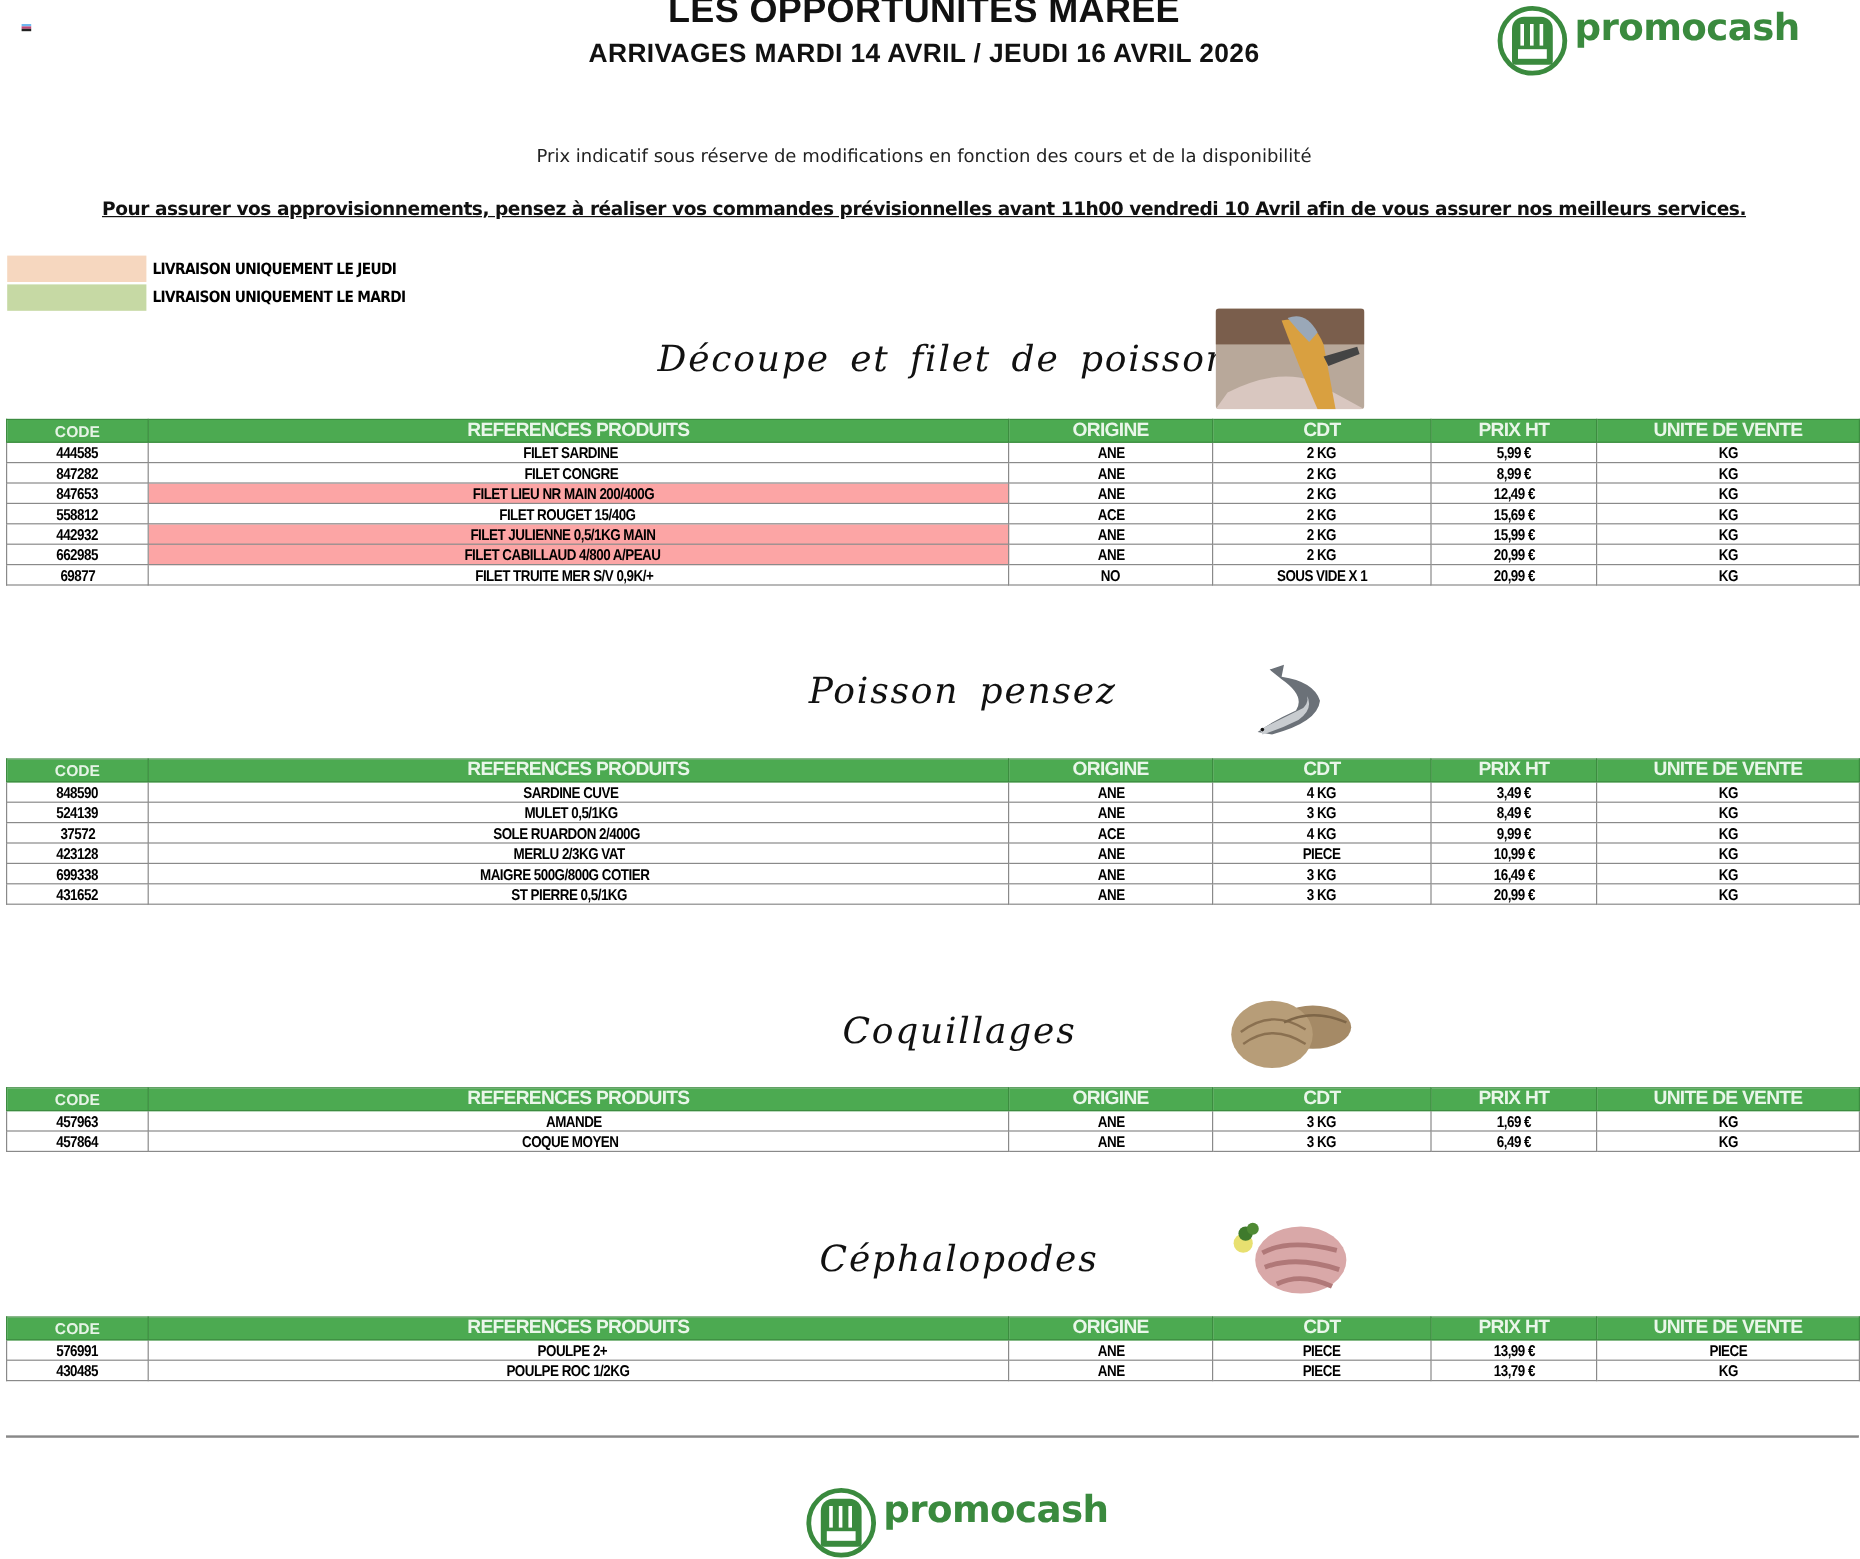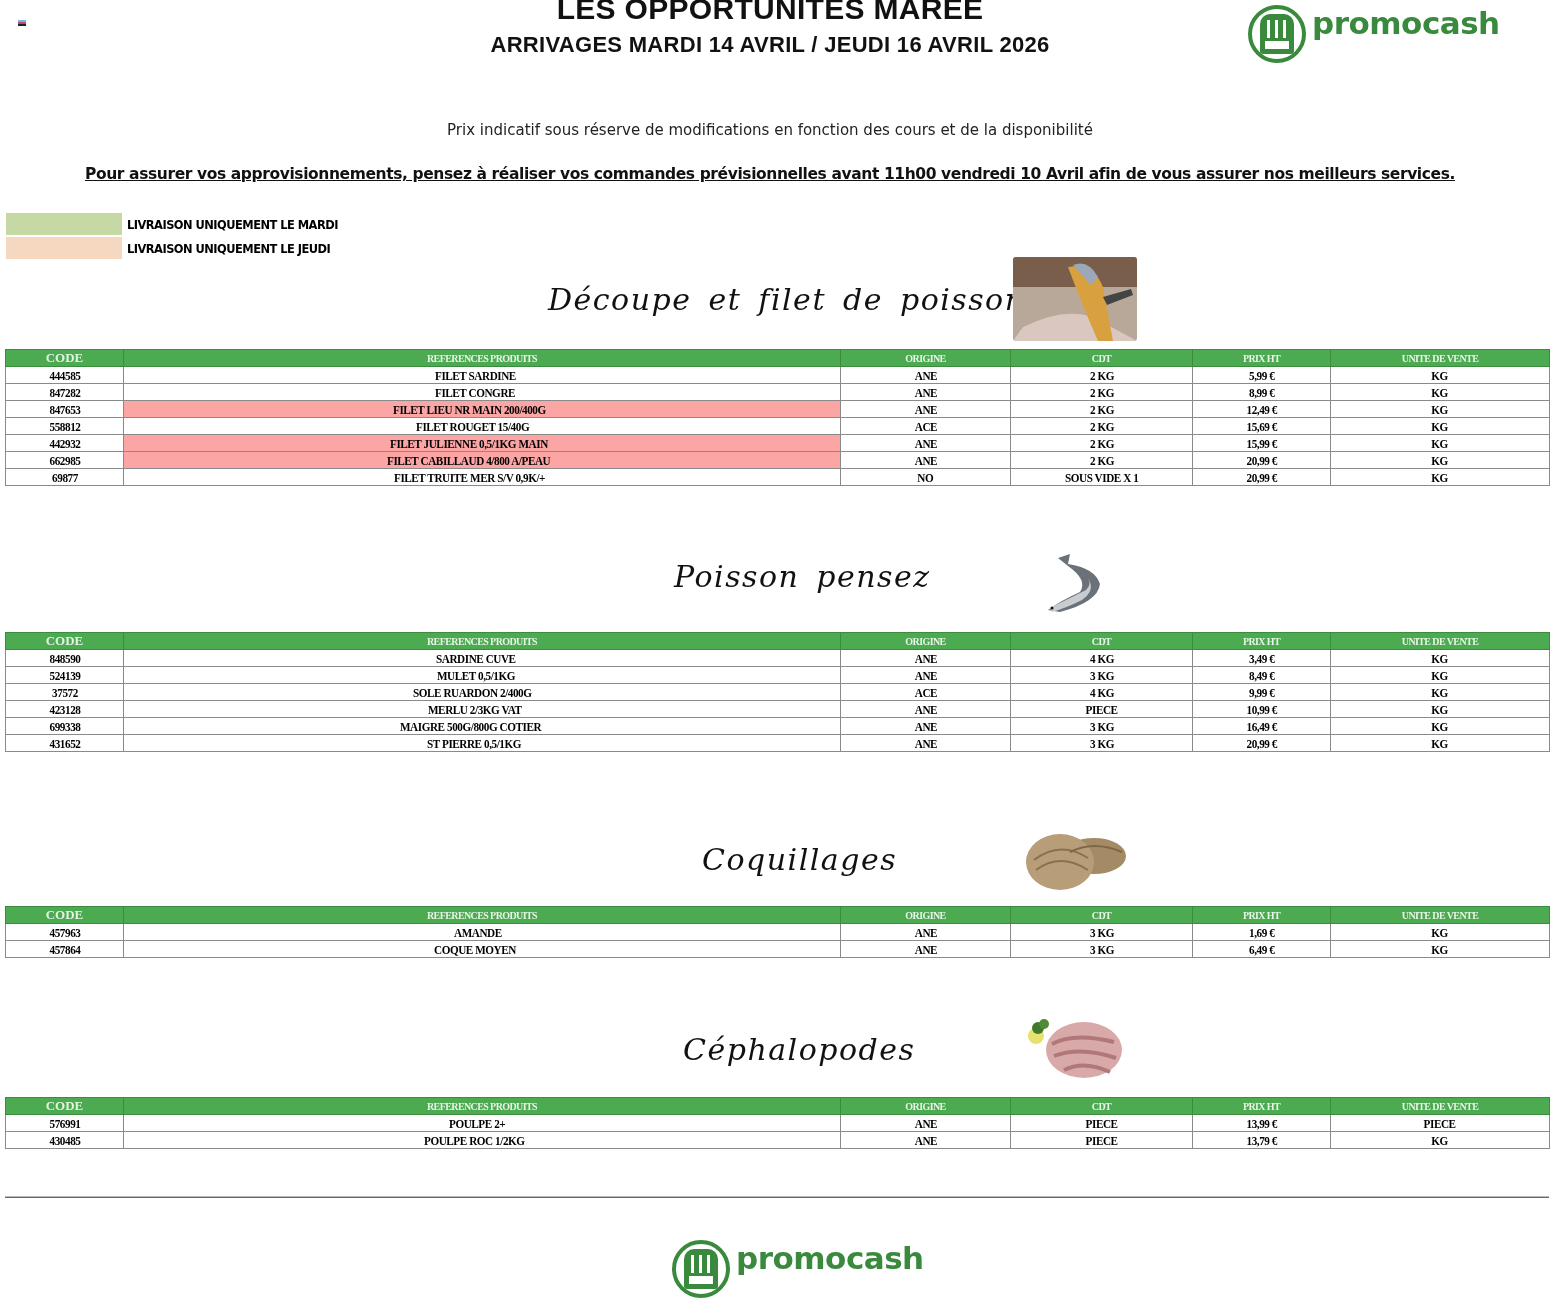--- a/index.html
+++ b/index.html
@@ -26,22 +26,22 @@
   .notice { position: absolute; left: 0; width: 1540px; top: 165px; text-align: center; font-family: "DejaVu Sans", sans-serif; font-weight: bold; font-size: 15.5px; text-decoration: underline; color: #111; letter-spacing: -0.4px; }
 
   .legend { position: absolute; left: 6px; top: 212px; }
   .legend-row { display: flex; align-items: center; height: 24px; }
   .legend-swatch { width: 116px; height: 22px; }
   .legend-label { margin-left: 5px; font-family: "DejaVu Sans", sans-serif; font-weight: bold; font-size: 13px; letter-spacing: -0.6px; transform: scaleX(0.88); transform-origin: left center; white-space: nowrap; }
 
   .section-title { position: absolute; font-family: "DejaVu Serif", serif; font-style: italic; font-size: 30px; color: #111; letter-spacing: 1.5px; word-spacing: 6px; }
   .section-img { position: absolute; border-radius: 3px; }
 
-  .product-table { position: absolute; left: 5px; width: 1544px; border-collapse: collapse; table-layout: fixed; font-family: Liberation Serif, serif; }
-  .product-table th { background: #4caa51; color: #e9f6e9; font-weight: bold; height: 17px; font-size: 10px; border: 1px solid #3c8c40; text-align: center; padding: 0; letter-spacing: -0.6px; }
+  .product-table { position: absolute; left: 5px; width: 1544px; border-collapse: collapse; table-layout: fixed; font-family: Liberation Sans, sans-serif; }
+  .product-table th { background: #4caa51; color: #e9f6e9; font-weight: bold; height: 17px; font-size: 16px; border: 1px solid #3c8c40; text-align: center; padding: 0; letter-spacing: -0.6px; }
   .product-table th.code { font-size: 13px; color: #e6f4e6; letter-spacing: 0; }
   .product-table td { height: 17px; font-size: 13px; font-weight: bold; border: 1px solid #8a8a8a; padding: 0 3px; text-align: center; white-space: nowrap; letter-spacing: -0.5px; line-height: 15px; }
   .product-table td.ref { text-align: center; }
   .product-table tr.hl-mardi td.ref { background: #fca5a5; }
   .product-table td .cell { display: inline-block; transform: scaleX(0.86); transform-origin: center; }
   .product-table td.ref .cell { transform-origin: left center; }
 
   .hr-line { position: absolute; left: 5px; width: 1544px; top: 1196px; height: 2px; background: #666; border-top: 1px solid #bbb; }
 </style>
 </head>
@@ -61,26 +61,26 @@
       <div class="hat"></div>
     </div>
   <span class="word">promocash</span>
 </div>
 
 <div class="subtitle">Prix indicatif sous réserve de modifications en fonction des cours et de la disponibilité</div>
 <div class="notice">Pour assurer vos approvisionnements, pensez à réaliser vos commandes prévisionnelles avant 11h00 vendredi 10 Avril afin de vous assurer nos meilleurs services.</div>
 
 <div class="legend">
   <div class="legend-row">
+    <div class="legend-swatch" style="background:#f6d7bf"></div>
+    <span class="legend-label">LIVRAISON UNIQUEMENT LE JEUDI</span>
+  </div>
+  <div class="legend-row">
     <div class="legend-swatch" style="background:#c6d9a4"></div>
     <span class="legend-label">LIVRAISON UNIQUEMENT LE MARDI</span>
-  </div>
-  <div class="legend-row">
-    <div class="legend-swatch" style="background:#f6d7bf"></div>
-    <span class="legend-label">LIVRAISON UNIQUEMENT LE JEUDI</span>
   </div>
 </div>
 
 <div class="section-title" style="left:548px; top:282px;">Découpe et filet de poissons</div>
 <svg class="section-img" style="left:1013px; top:257px;" width="124" height="84" viewBox="0 0 124 84">
   <rect width="124" height="84" fill="#b8a89a"></rect>
   <rect x="0" y="0" width="124" height="30" fill="#7a5e4c"></rect>
   <path d="M10 70 Q50 50 80 60 L124 84 L0 84 Z" fill="#d9c7c0"></path>
   <path d="M55 10 Q80 5 90 30 L100 84 L85 84 Q70 50 55 10 Z" fill="#d9a040"></path>
   <path d="M60 8 Q75 2 85 20 L78 28 Q68 18 60 8 Z" fill="#9aa8b8"></path>

